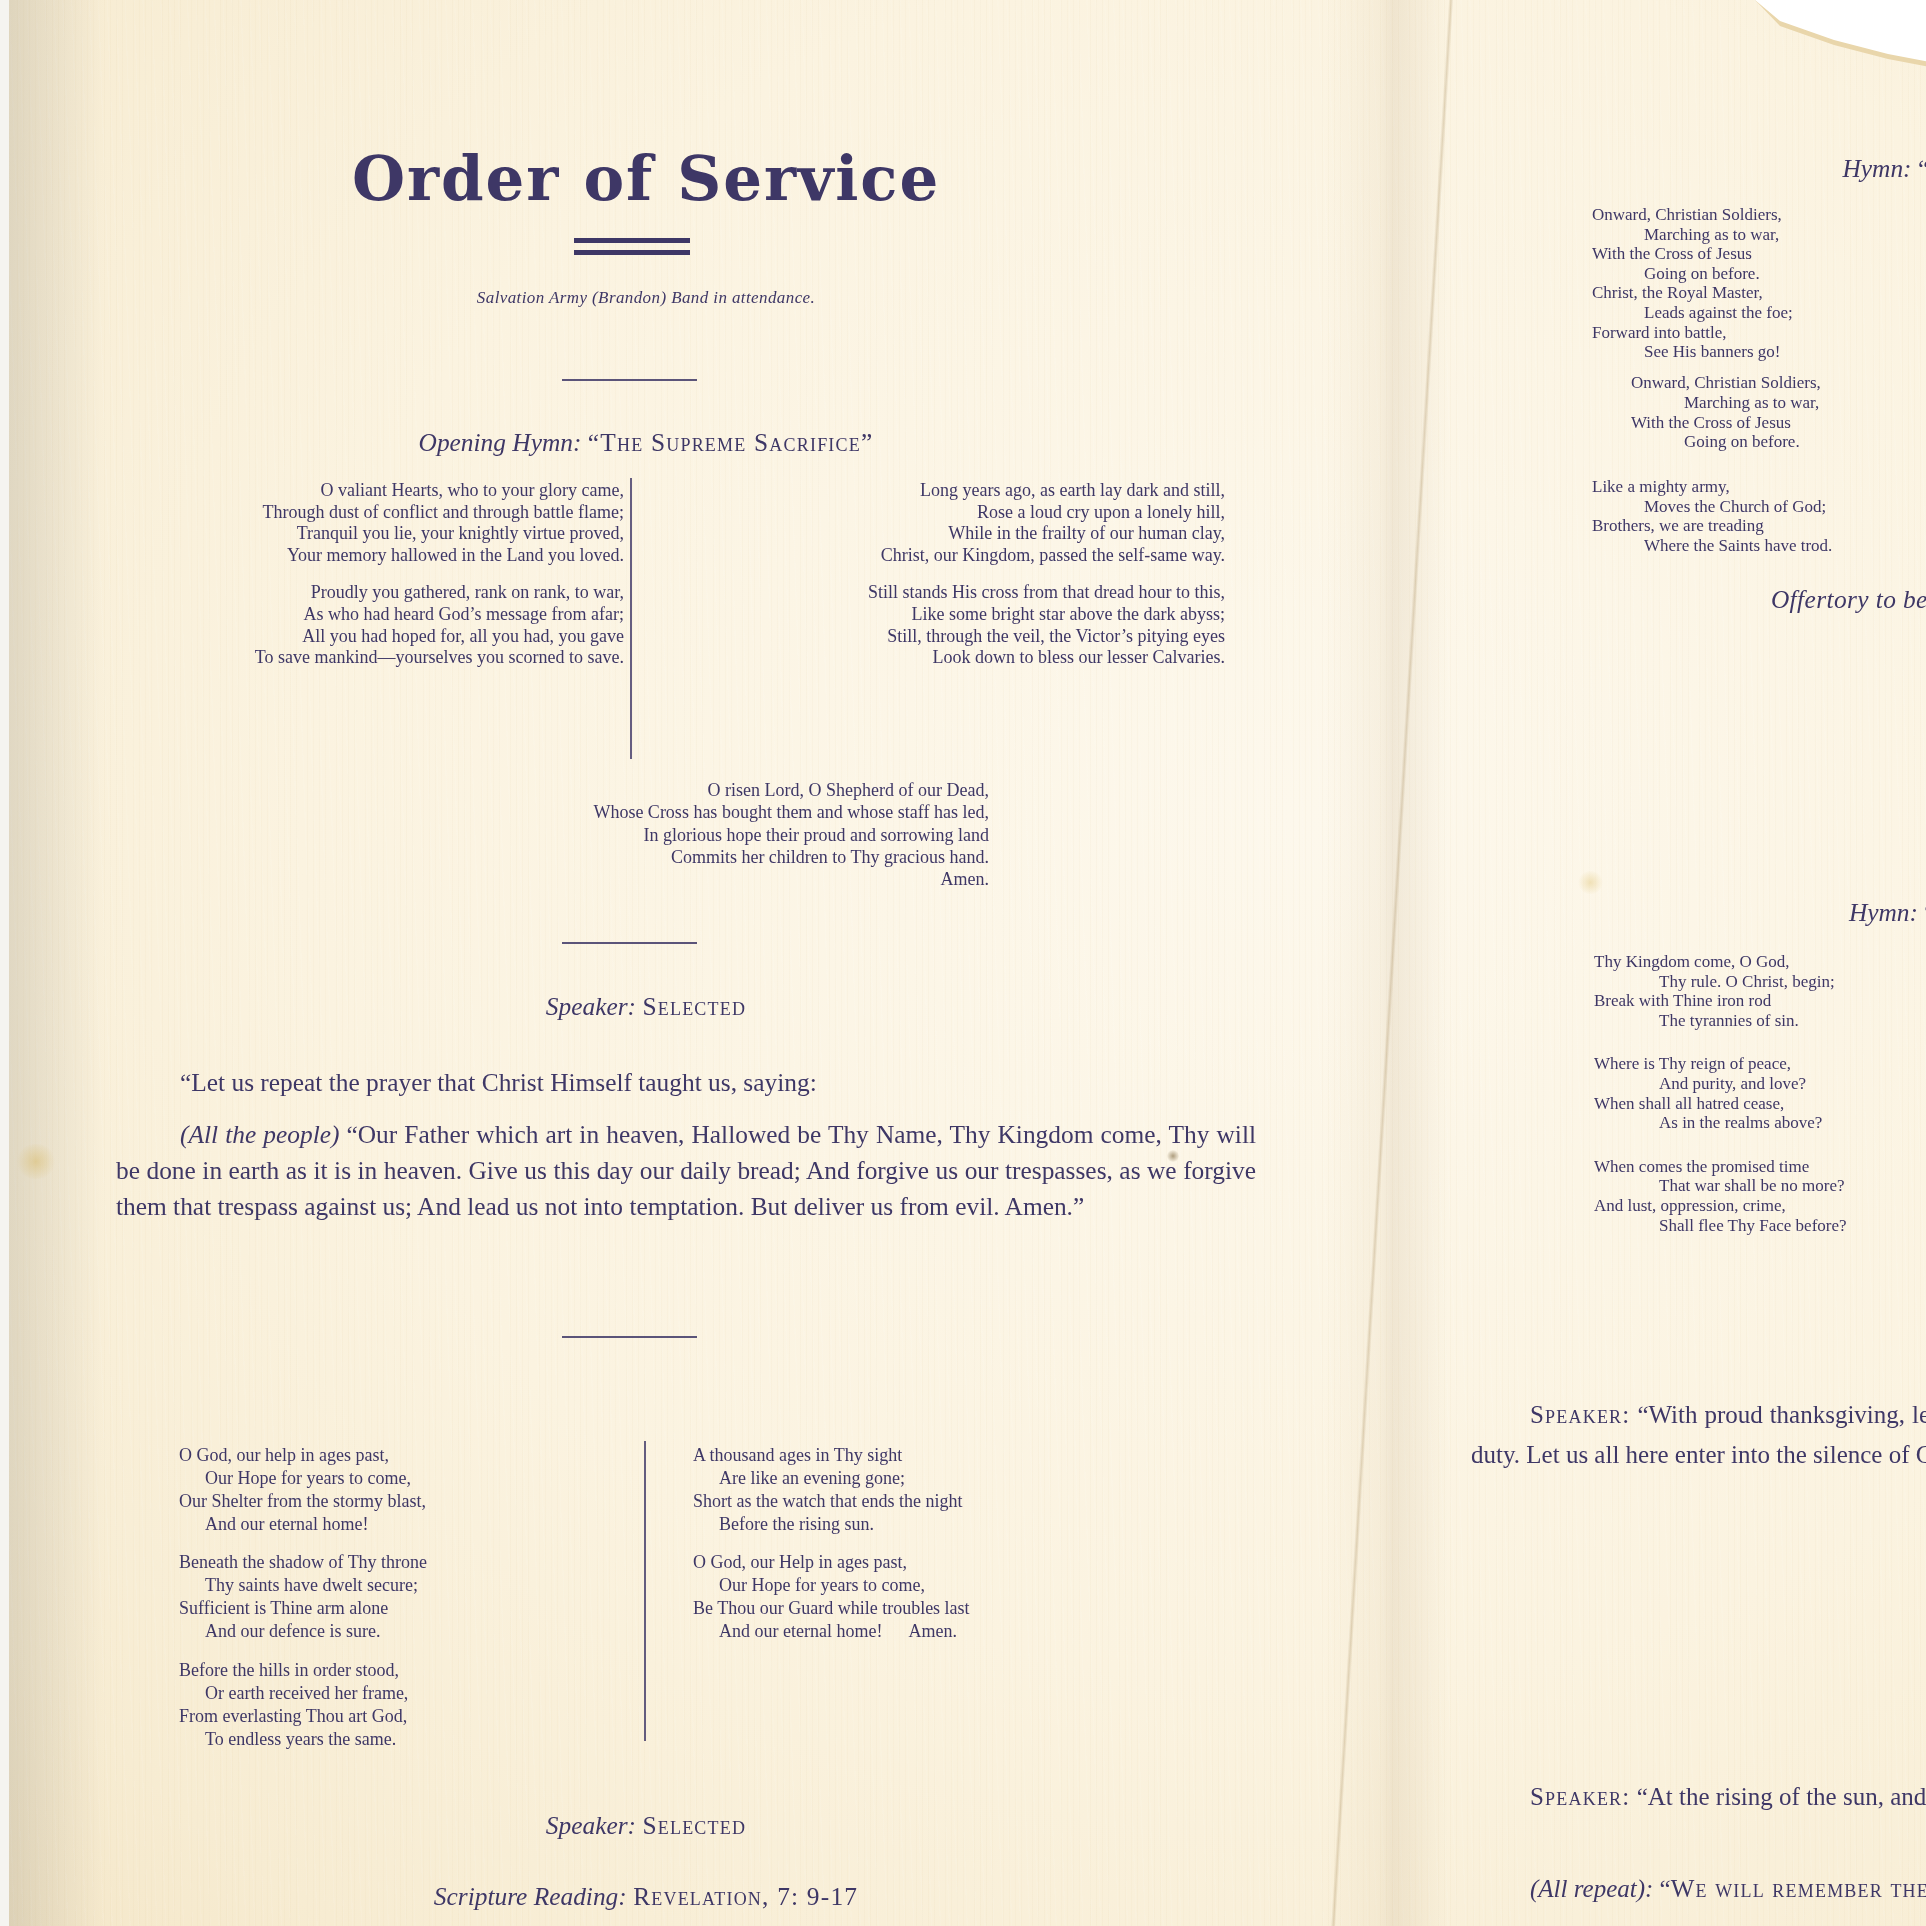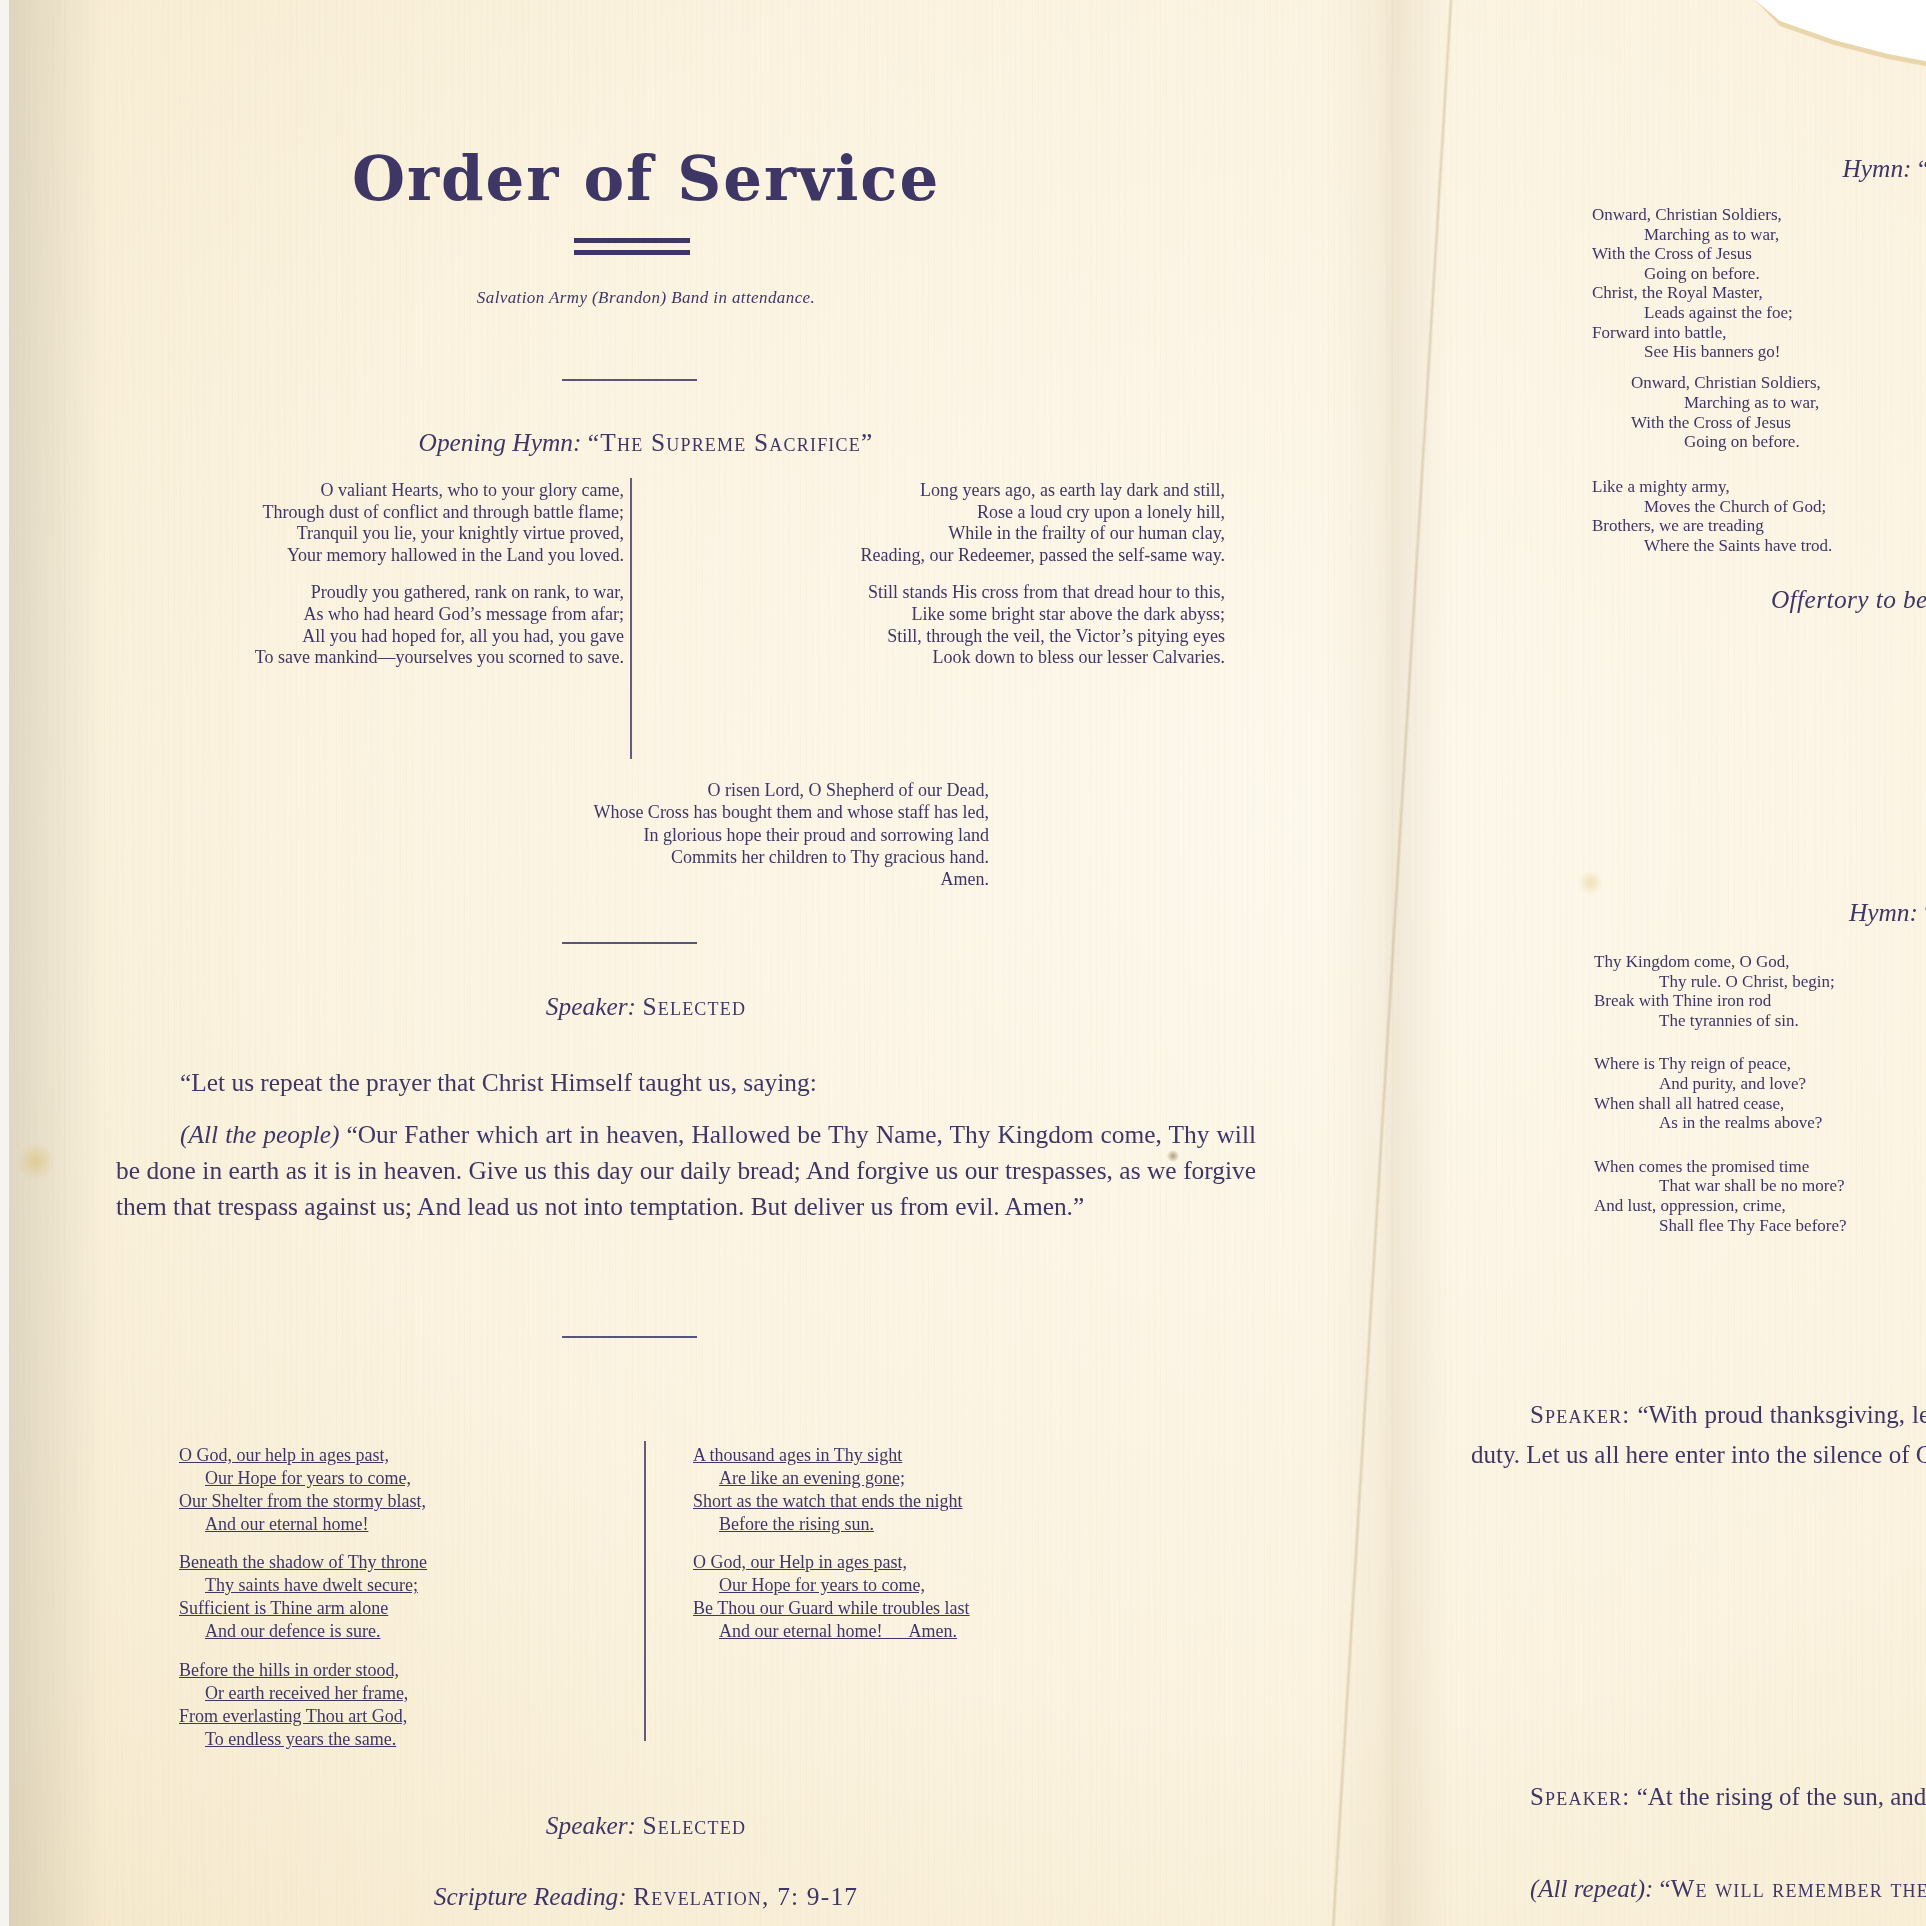--- a/index.html
+++ b/index.html
@@ -39,21 +39,21 @@
   
   .t-title{font-family:"DejaVu Serif",serif;font-weight:700;font-size:61px;letter-spacing:1.9px;}
   .it{font-style:italic;}
   .sc{font-variant:small-caps;letter-spacing:1.2px;}
   .h{font-size:25.4px;}
   .sub{font-size:17px;font-style:italic;letter-spacing:0.4px;}
   .caps-head{font-size:24px;font-variant:small-caps;letter-spacing:3.5px;}
   .hymn{font-size:18px;line-height:21.6px;text-align:right;}
   .hymn .stanza{margin-bottom:16px;}
   .hymn2{font-size:18px;line-height:23px;text-align:left;}
-  .hymn2 .stanza{margin-bottom:15.4px;text-decoration:underline;}
+  .hymn2 .stanza{margin-bottom:15.4px;}
   .hymnR{font-size:17px;line-height:19.6px;text-align:left;}
   .line{white-space:pre;}
   .para{font-size:25.4px;line-height:36px;text-align:justify;}
   .paraR{font-size:25px;line-height:40px;text-align:justify;}
   .rule{position:absolute;background:#3e3766;height:1.9px;opacity:.85;}
   .vrule{position:absolute;width:1.5px;background:#3e3766;opacity:.8;}
   .thickrule{position:absolute;background:#3e3766;}
   .amen{padding-left:539px;}
 </style>
 </head>
@@ -101,21 +101,21 @@
           <div class="line">All you had hoped for, all you had, you gave</div>
           <div class="line">To save mankind—yourselves you scorned to save.</div>
         </div>
     </div>
     <div class="vrule" style="left:630px;top:478px;height:281px"></div>
     <div class="abs hymn" style="left:655px;top:480px;width:570px">
       <div class="stanza">
           <div class="line">Long years ago, as earth lay dark and still,</div>
           <div class="line">Rose a loud cry upon a lonely hill,</div>
           <div class="line">While in the frailty of our human clay,</div>
-          <div class="line">Reading, our Redeemer, passed the self-same way.</div>
+          <div class="line">Christ, our Kingdom, passed the self-same way.</div>
         </div>
       <div class="stanza">
           <div class="line">Still stands His cross from that dread hour to this,</div>
           <div class="line">Like some bright star above the dark abyss;</div>
           <div class="line">Still, through the veil, the Victor’s pitying eyes</div>
           <div class="line">Look down to bless our lesser Calvaries.</div>
         </div>
     </div>
     <div class="abs hymn" style="left:334px;top:779px;width:655px;line-height:22.3px">
       <div>

